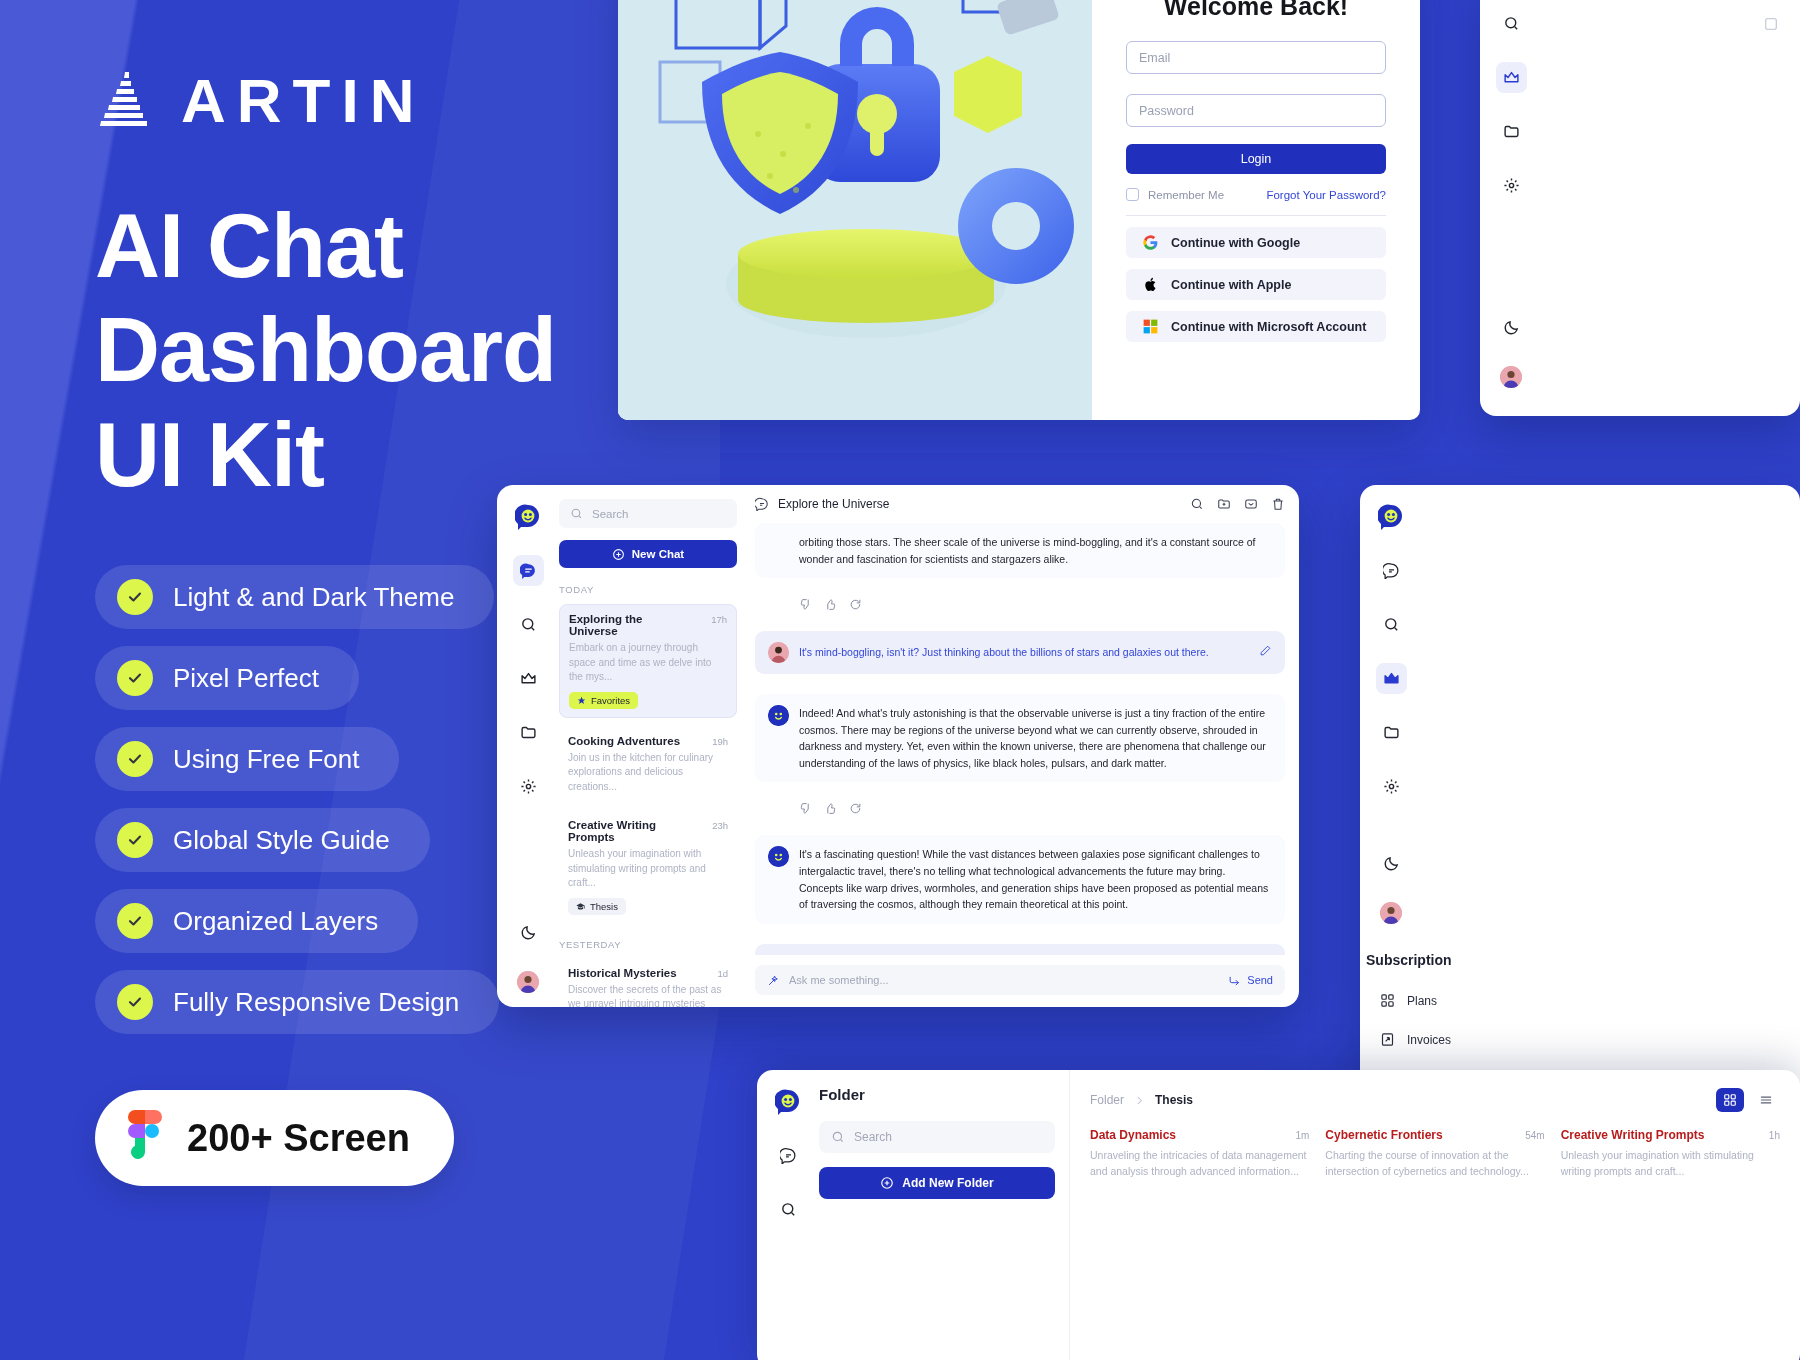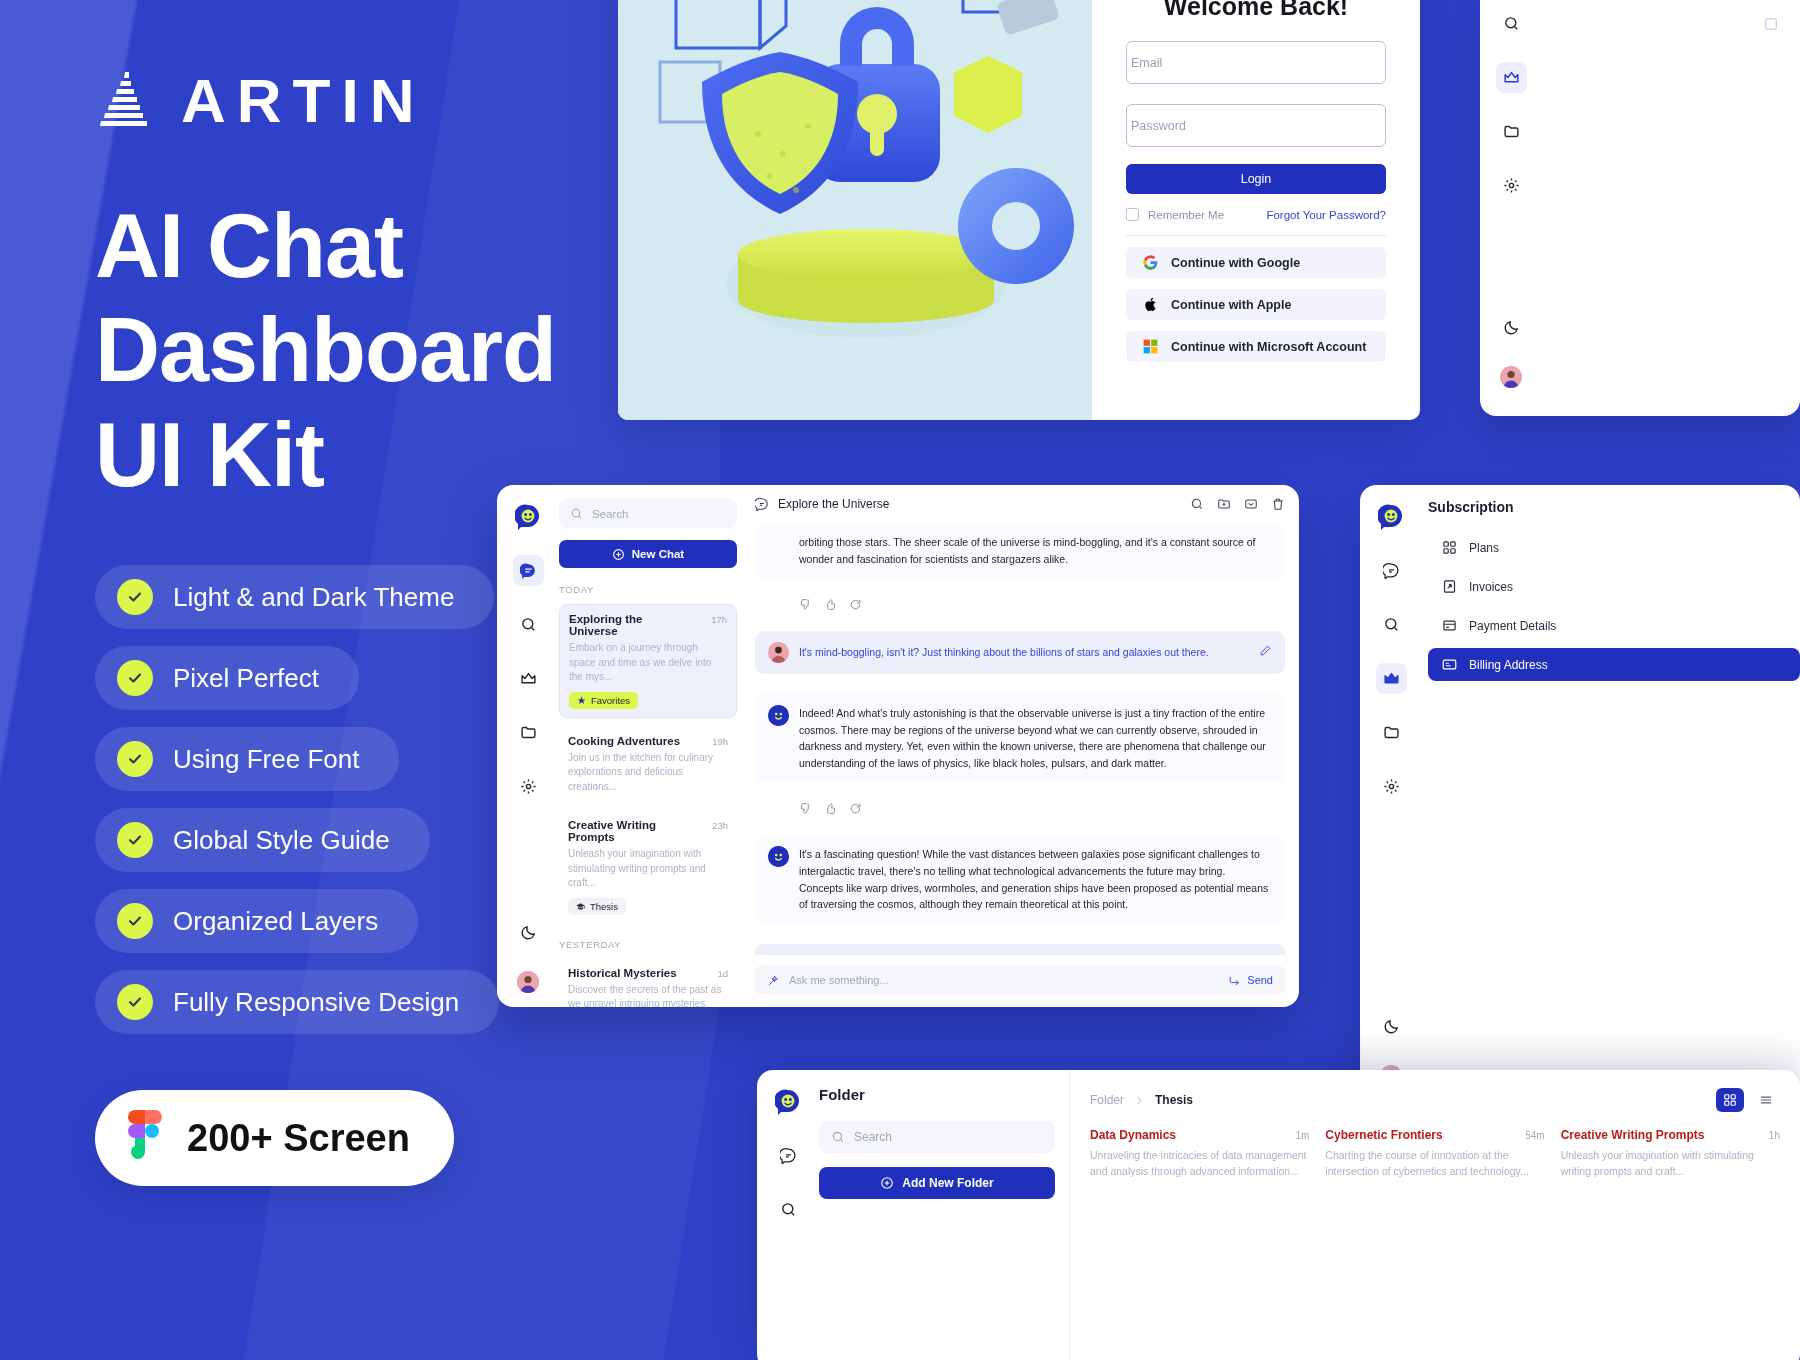--- a/index.html
+++ b/index.html
@@ -62,22 +62,22 @@
     display:flex; box-shadow:0 18px 44px rgba(10,20,80,.22);
   }
   .hero-art {
     width:474px; height:100%;
     background: linear-gradient(170deg,#cfe7ee 0%,#d7edf2 45%,#eef8fa 100%);
     position:relative; overflow:hidden;
   }
   .hero-form { flex:1; padding:38px 34px 0 34px; }
   .hero-title { text-align:center; font-size:25px; font-weight:700; color:#15171c; }
   .fld {
-    margin-top:20px; height:43px; border:1px solid #b9bfe4; border-radius:6px;
-    display:flex; align-items:center; padding:0 4px; font-size:12.5px; color:#9aa0b4;
+    margin-top:20px; height:33px; border:1px solid #b9bfe4; border-radius:6px;
+    display:flex; align-items:center; padding:0 12px; font-size:12.5px; color:#9aa0b4;
   }
   .btn-login {
     margin-top:17px; height:30px; background:#2030bd; border-radius:6px; color:#fff;
     font-size:12.5px; display:flex; align-items:center; justify-content:center;
   }
   .remember-row {
     margin-top:14px; display:flex; align-items:center; justify-content:space-between;
     font-size:11.5px;
   }
   .remember-left{ display:flex; align-items:center; gap:9px; color:#8d93a8; }
@@ -150,20 +150,21 @@
     display:flex; align-items:center; gap:9px; padding:0 12px;
     font-size:11px; color:#a2a7b8;
   }
   .send { margin-left:auto; display:flex; align-items:center; gap:6px; color:#3346d8; font-size:11px; }
 
   
   #subs {
     position:absolute; left:1360px; top:485px; width:440px; height:616px;
     background:#fff; border-radius:16px; display:flex; overflow:hidden;
     box-shadow:0 20px 50px rgba(8,16,70,.3);
+    flex-direction:column;
   }
   .subs-body { flex:1; padding:14px 0 0 6px; }
   .subs-title { font-size:14px; font-weight:700; color:#1d2030; margin-bottom:16px; }
   .subs-item {
     display:flex; align-items:center; gap:12px; padding:9px 14px; border-radius:8px;
     font-size:12px; color:#2a2e3d; margin-bottom:6px;
   }
   .subs-item.active { background:#2030bd; color:#fff; }
 
   

